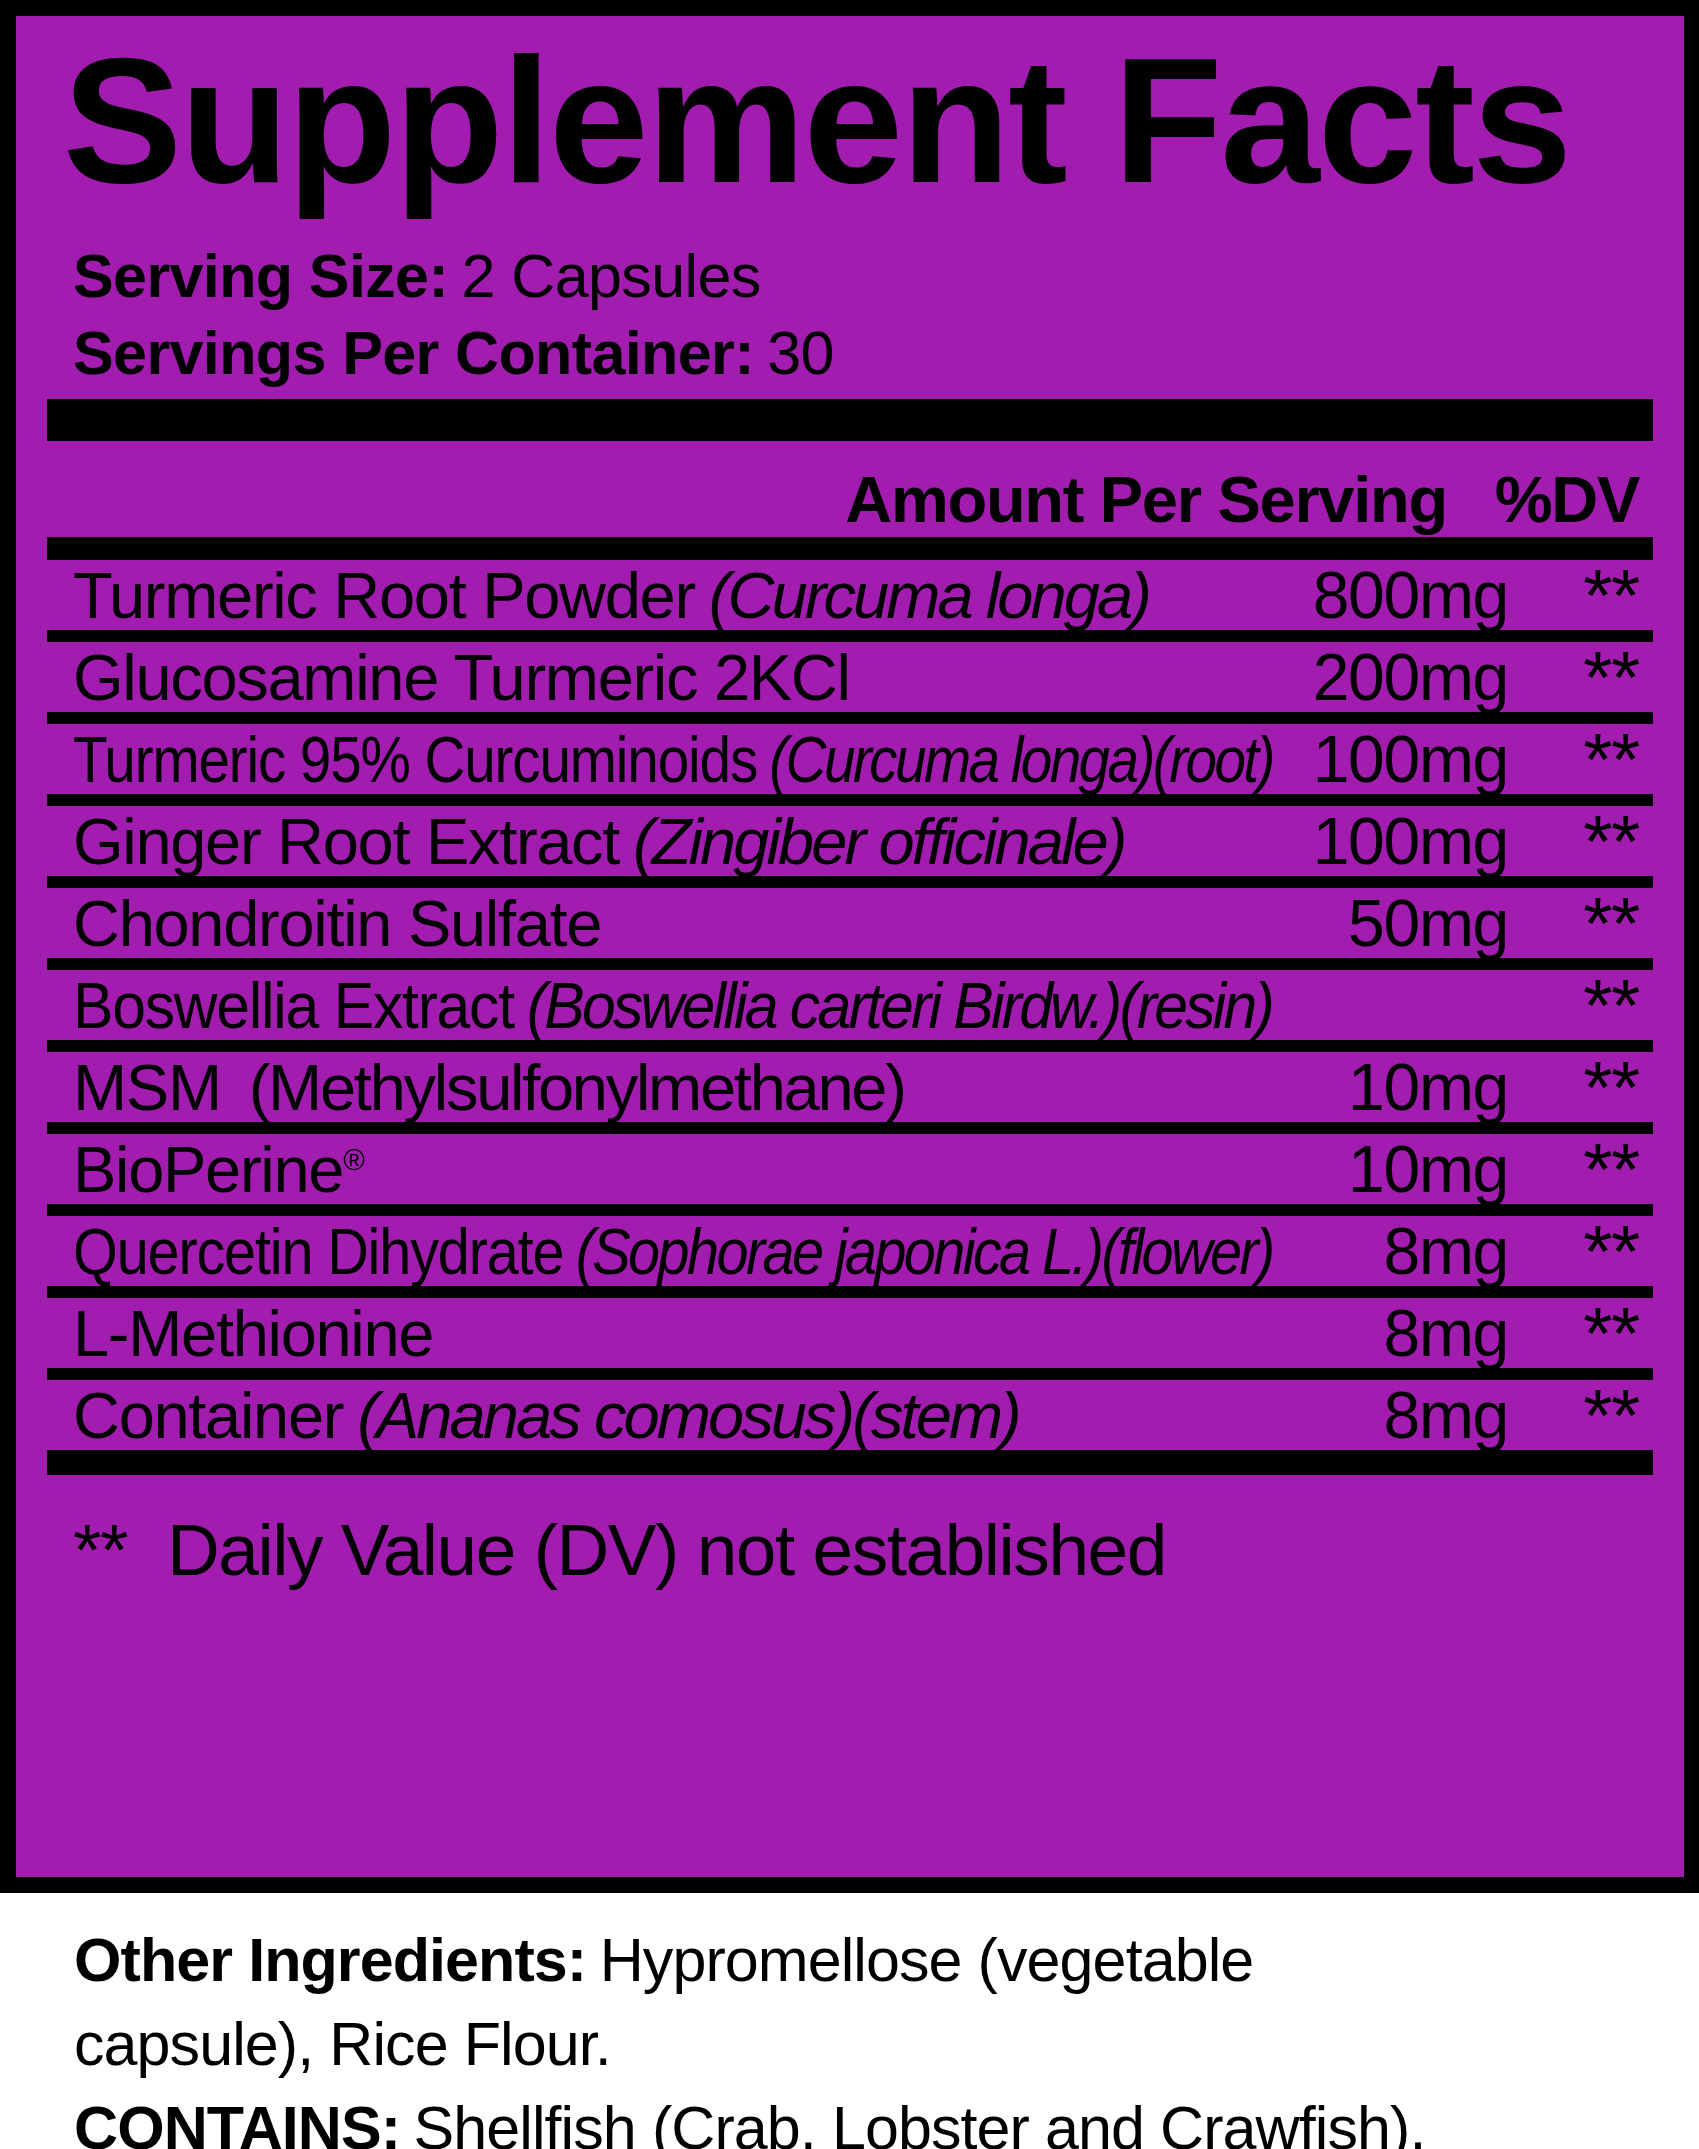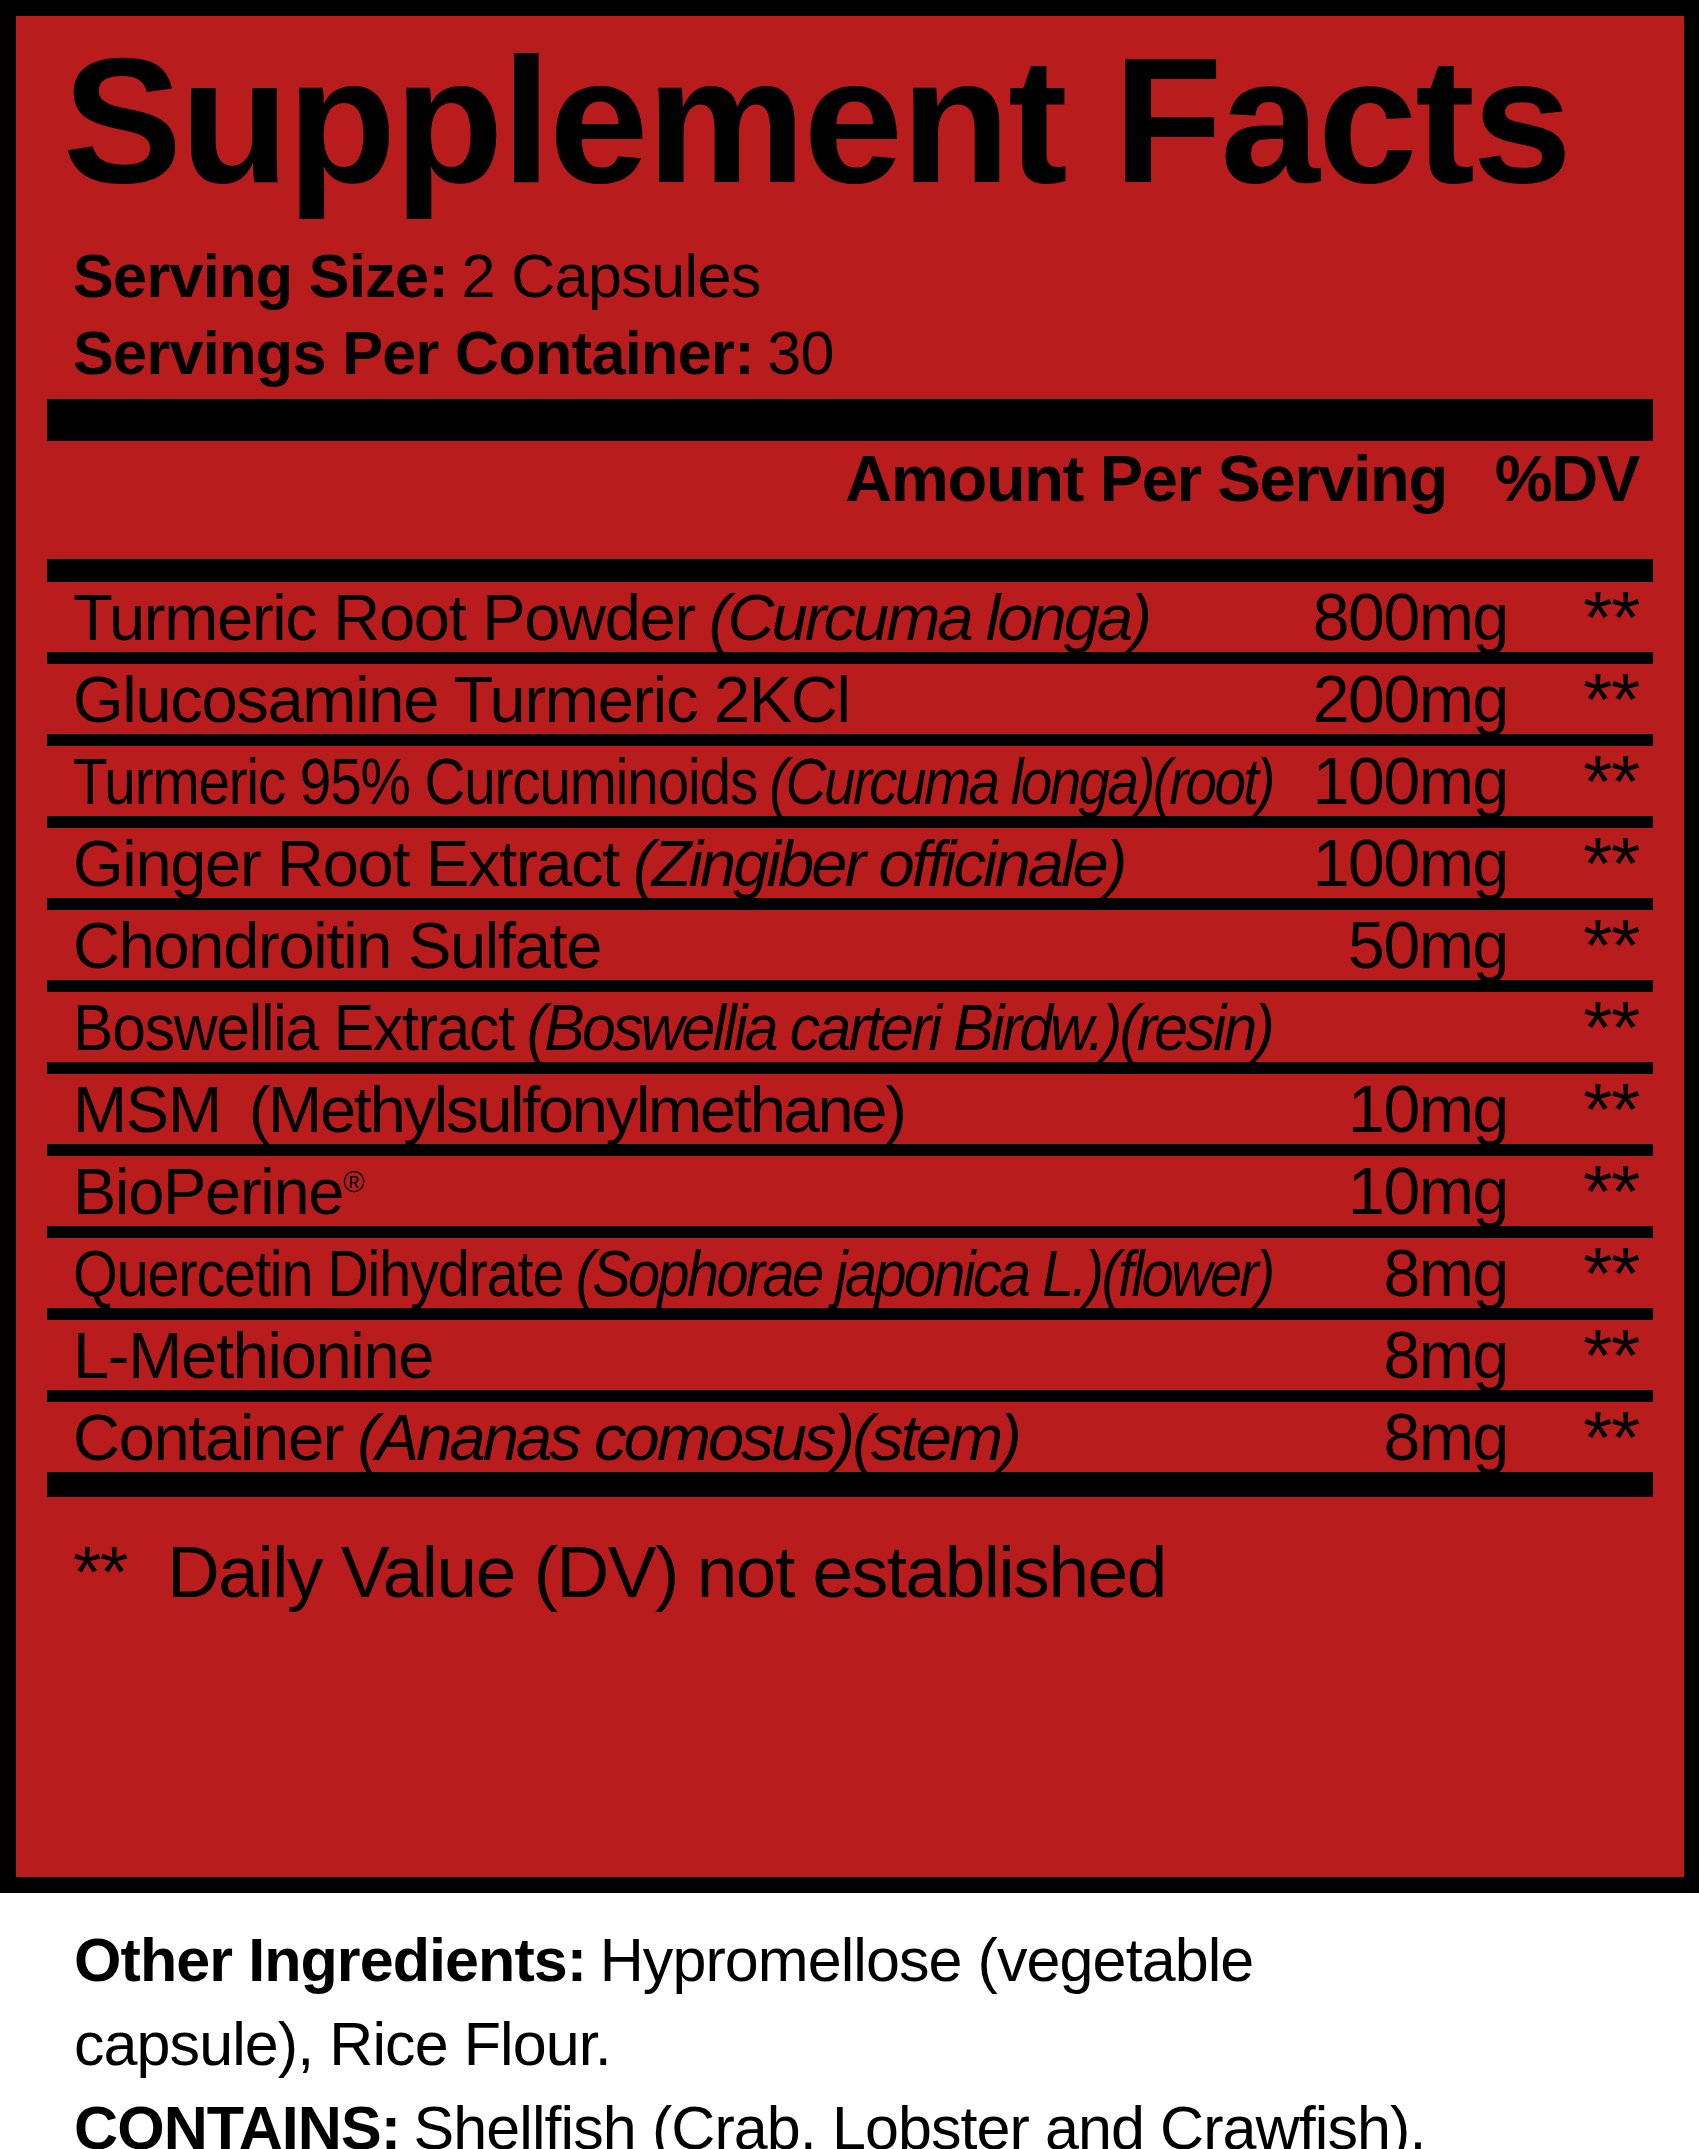--- a/index.html
+++ b/index.html
@@ -6,21 +6,21 @@
   body {
     width: 1700px; height: 2149px;
     background: #ffffff; color: #000000;
     font-family: "Liberation Sans", "DejaVu Sans", sans-serif;
     overflow: hidden; position: relative;
   }
   .panel {
     box-sizing: border-box;
     width: 1700px; height: 1893px;
     border: 16.6px solid #000;
-    background: #b91c1c;
+    background: #a21caf;
   }
   .inner { margin: 0 31px; }
 
   .fitbox { overflow: visible; }
   .fit { display: inline-block; white-space: nowrap; transform-origin: left center; }
 
   .title-wrap {
     margin-top: 21px; height: 166px; padding-left: 15.7px;
   }
   .title-wrap .fit {
@@ -32,21 +32,21 @@
   .serving-line { line-height: 77px; letter-spacing: -0.01em; }
   .lbl { font-weight: bold; }
   .val { margin-left: 0.22em; }
 
   .bar { background: #000; }
   .bar-top { height: 42px; margin-top: 7px; }
   .bar-head { height: 23px; }
   .bar-foot { height: 24.5px; }
 
   .header-row {
-    height: 118px; display: flex; align-items: flex-start;
+    height: 96px; display: flex; align-items: flex-end;
     justify-content: flex-end; gap: 48px;
     padding-right: 14px; font-weight: bold; font-size: 65px;
     letter-spacing: -0.02em;
   }
 
   .rows {}
   .row {
     height: 70px; box-sizing: content-box;
     display: flex; align-items: center;
     padding-left: 26px; padding-right: 14px;

